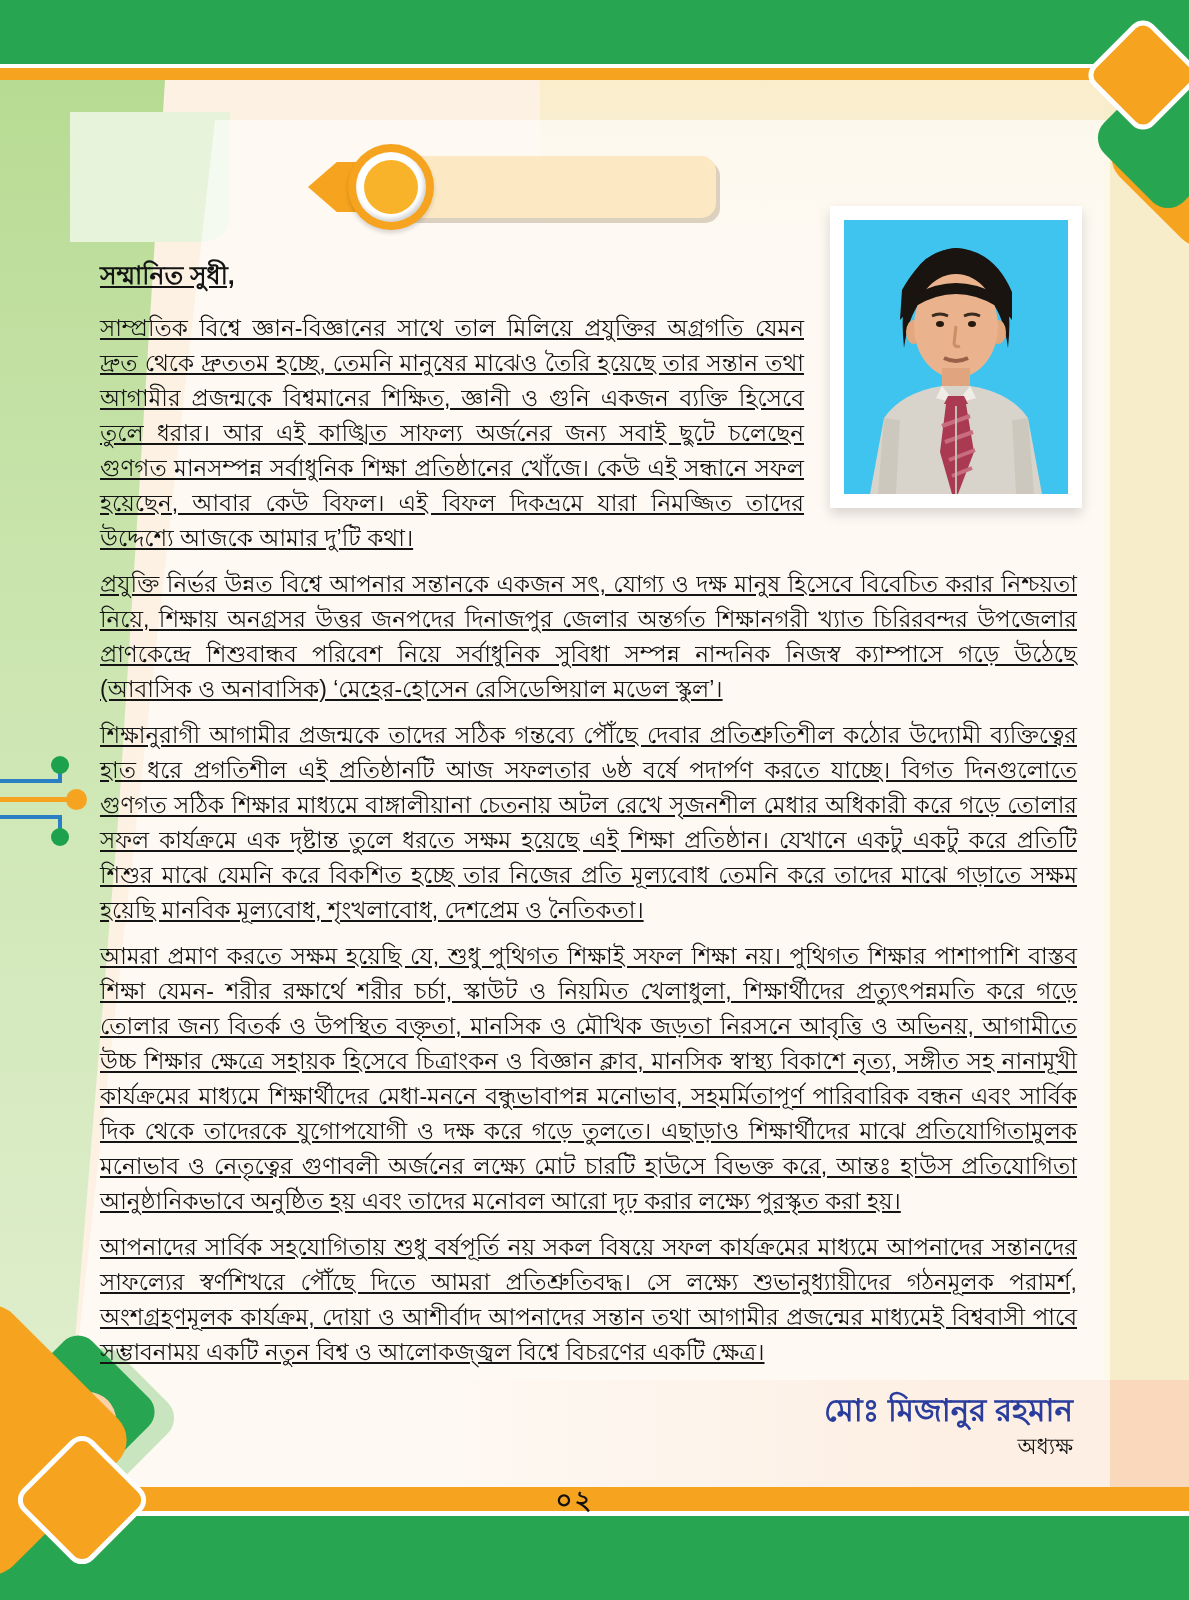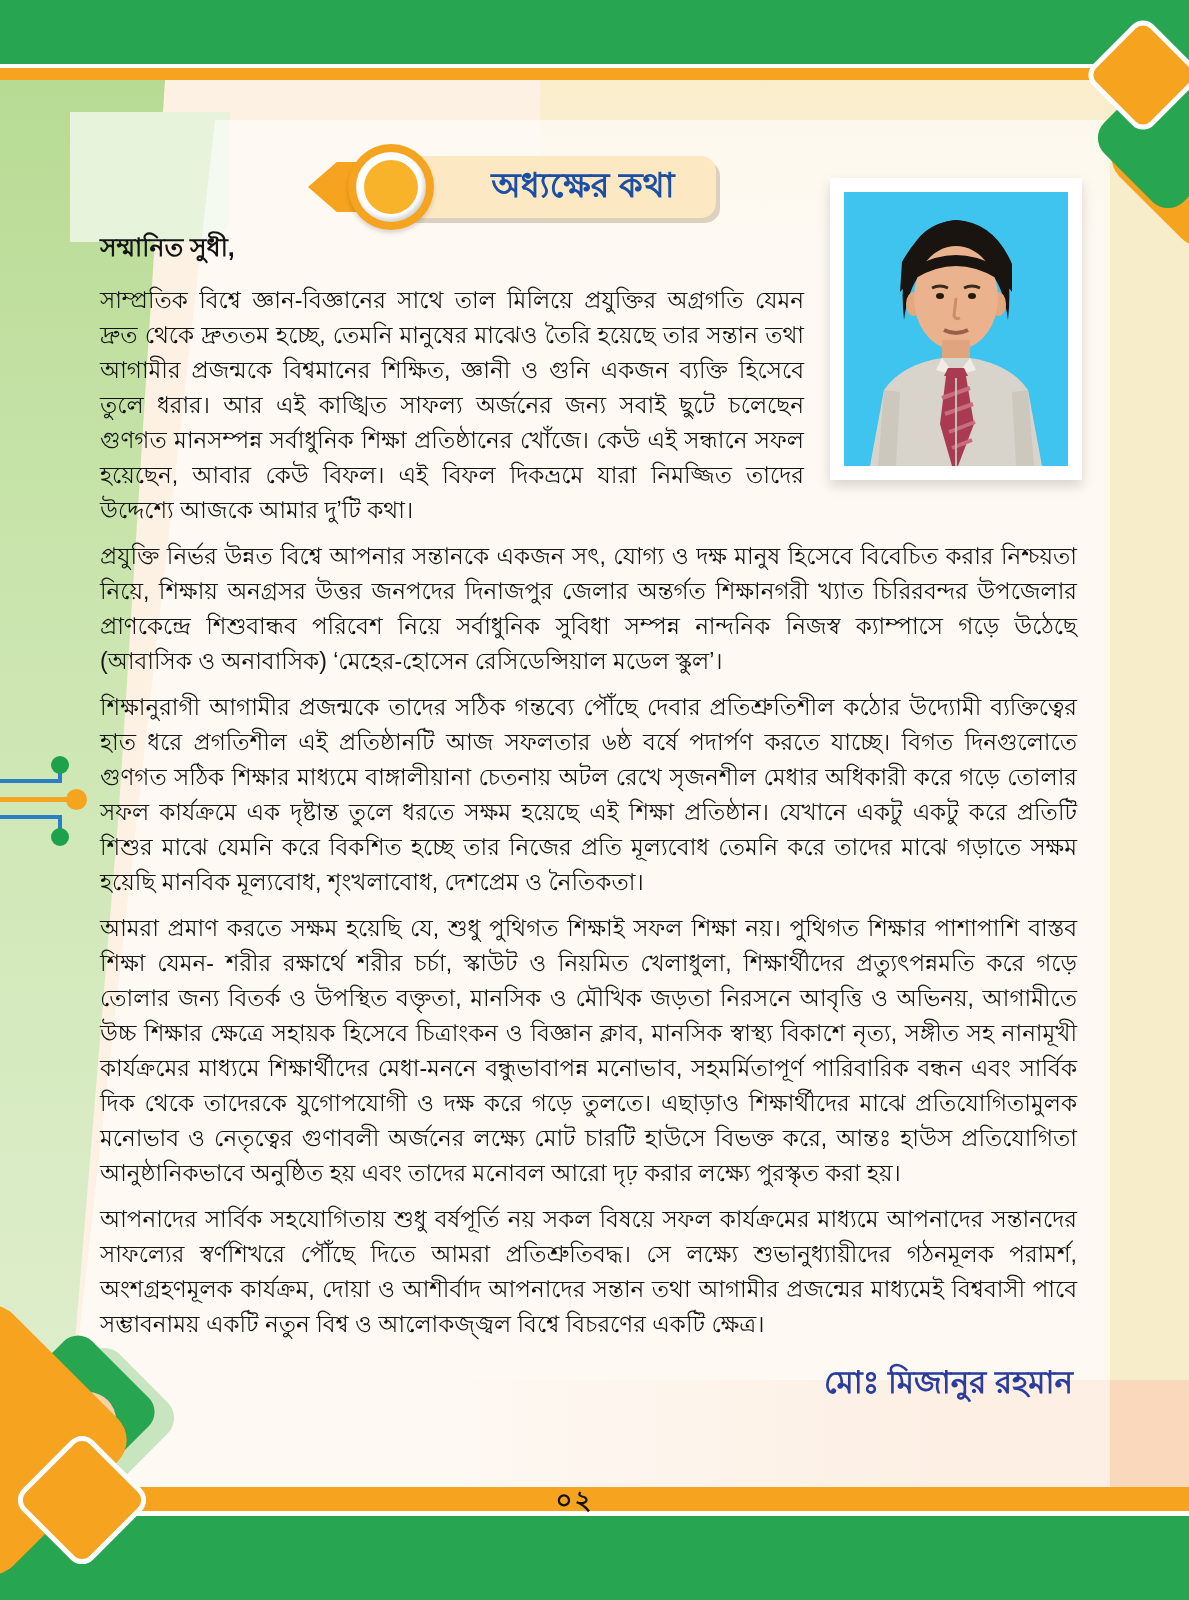--- a/index.html
+++ b/index.html
@@ -51,21 +51,21 @@
   .badge-pill{position:absolute;left:86px;top:8px;width:330px;height:62px;background:#FCE9C3;
     border-radius:15px;box-shadow:4px 5px 0 rgba(120,90,40,0.25);}
   .badge-ring{position:absolute;left:48px;top:-4px;width:86px;height:86px;border-radius:50%;
     background:#F6A41F;box-shadow:0 3px 4px rgba(0,0,0,0.15);}
   .badge-ring-inner{position:absolute;left:8px;top:8px;width:70px;height:70px;border-radius:50%;
     background:#FFFFFF;box-shadow:inset -2px -3px 4px rgba(0,0,0,0.18);}
   .badge-core{position:absolute;left:16px;top:16px;width:54px;height:54px;border-radius:50%;background:#F9B32A;}
   .badge-title{position:absolute;left:150px;top:8px;width:266px;height:62px;display:flex;align-items:center;justify-content:center;
     color:#1B4FA5;font-size:34px;font-weight:bold;}
   
-  .content{left:100px;top:228px;width:985px;z-index:9;color:#141414;}
+  .content{left:100px;top:256px;width:985px;z-index:9;color:#141414;text-decoration:underline;}
   .photo-frame{float:right;width:224px;height:274px;background:#FFFFFF;padding:14px;
     margin:-50px 3px 10px 26px;box-shadow:0 6px 12px rgba(0,0,0,0.15);}
   .photo-frame svg{display:block;}
   .greeting{font-size:25px;font-weight:bold;margin:0 0 12px 0;}
   .content p.para{font-size:23px;line-height:35px;text-align:justify;margin:0 8px 11px 0;}
   
   .signature{float:right;text-align:right;margin:10px 12px 0 12px;}
   .sig-name{color:#2A3D9D;font-size:31px;font-weight:bold;line-height:40px;}
   .sig-role{font-size:22px;line-height:32px;color:#141414;}
   .sig-school{font-size:24px;line-height:33px;color:#141414;}
@@ -112,21 +112,20 @@
     <div class="dot" style="left:51px;top:72px;width:18px;height:18px;"></div>
   </div>
 
   <div class="abs badge">
     <div class="badge-arrow"></div>
     <div class="badge-pill"></div>
     <div class="badge-ring">
       <div class="badge-ring-inner"></div>
       <div class="badge-core"></div>
     </div>
-    <div class="badge-title">অধ্যক্ষের কথা</div>
   </div>
 
   <div class="abs content">
 
     <div class="photo-frame">
       <svg width="224" height="274" viewBox="0 0 224 274" xmlns="http://www.w3.org/2000/svg">
         <rect x="0" y="0" width="224" height="274" fill="#3EC4EE"></rect>
 
         <path d="M60,128 Q50,34 112,28 Q174,34 164,128 Q156,66 112,64 Q68,66 60,128 Z" fill="#1A1410"></path>
         <path d="M58,70 Q80,30 112,28 Q150,30 168,72 L168,100 L150,78 Q112,58 76,78 L56,100 Z" fill="#1A1410"></path>
@@ -163,18 +162,19 @@
 
     <p class="greeting">সম্মানিত সুধী,</p>
     <p class="para">সাম্প্রতিক বিশ্বে জ্ঞান-বিজ্ঞানের সাথে তাল মিলিয়ে প্রযুক্তির অগ্রগতি যেমন দ্রুত থেকে দ্রুততম হচ্ছে, তেমনি মানুষের মাঝেও তৈরি হয়েছে তার সন্তান তথা আগামীর প্রজন্মকে বিশ্বমানের শিক্ষিত, জ্ঞানী ও গুনি একজন ব্যক্তি হিসেবে তুলে ধরার। আর এই কাঙ্খিত সাফল্য অর্জনের জন্য সবাই ছুটে চলেছেন গুণগত মানসম্পন্ন সর্বাধুনিক শিক্ষা প্রতিষ্ঠানের খোঁজে। কেউ এই সন্ধানে সফল হয়েছেন, আবার কেউ বিফল। এই বিফল দিকভ্রমে যারা নিমজ্জিত তাদের উদ্দেশ্যে আজকে আমার দু’টি কথা।</p>
     <p class="para">প্রযুক্তি নির্ভর উন্নত বিশ্বে আপনার সন্তানকে একজন সৎ, যোগ্য ও দক্ষ মানুষ হিসেবে বিবেচিত করার নিশ্চয়তা নিয়ে, শিক্ষায় অনগ্রসর উত্তর জনপদের দিনাজপুর জেলার অন্তর্গত শিক্ষানগরী খ্যাত চিরিরবন্দর উপজেলার প্রাণকেন্দ্রে শিশুবান্ধব পরিবেশ নিয়ে সর্বাধুনিক সুবিধা সম্পন্ন নান্দনিক নিজস্ব ক্যাম্পাসে গড়ে উঠেছে (আবাসিক ও অনাবাসিক) ‘মেহের-হোসেন রেসিডেন্সিয়াল মডেল স্কুল’।</p>
     <p class="para">শিক্ষানুরাগী আগামীর প্রজন্মকে তাদের সঠিক গন্তব্যে পৌঁছে দেবার প্রতিশ্রুতিশীল কঠোর উদ্যোমী ব্যক্তিত্বের হাত ধরে প্রগতিশীল এই প্রতিষ্ঠানটি আজ সফলতার ৬ষ্ঠ বর্ষে পদার্পণ করতে যাচ্ছে। বিগত দিনগুলোতে গুণগত সঠিক শিক্ষার মাধ্যমে বাঙ্গালীয়ানা চেতনায় অটল রেখে সৃজনশীল মেধার অধিকারী করে গড়ে তোলার সফল কার্যক্রমে এক দৃষ্টান্ত তুলে ধরতে সক্ষম হয়েছে এই শিক্ষা প্রতিষ্ঠান। যেখানে একটু একটু করে প্রতিটি শিশুর মাঝে যেমনি করে বিকশিত হচ্ছে তার নিজের প্রতি মূল্যবোধ তেমনি করে তাদের মাঝে গড়াতে সক্ষম হয়েছি মানবিক মূল্যবোধ, শৃংখলাবোধ, দেশপ্রেম ও নৈতিকতা।</p>
     <p class="para">আমরা প্রমাণ করতে সক্ষম হয়েছি যে, শুধু পুথিগত শিক্ষাই সফল শিক্ষা নয়। পুথিগত শিক্ষার পাশাপাশি বাস্তব শিক্ষা যেমন- শরীর রক্ষার্থে শরীর চর্চা, স্কাউট ও নিয়মিত খেলাধুলা, শিক্ষার্থীদের প্রত্যুৎপন্নমতি করে গড়ে তোলার জন্য বিতর্ক ও উপস্থিত বক্তৃতা, মানসিক ও মৌখিক জড়তা নিরসনে আবৃত্তি ও অভিনয়, আগামীতে উচ্চ শিক্ষার ক্ষেত্রে সহায়ক হিসেবে চিত্রাংকন ও বিজ্ঞান ক্লাব, মানসিক স্বাস্থ্য বিকাশে নৃত্য, সঙ্গীত সহ নানামূখী কার্যক্রমের মাধ্যমে শিক্ষার্থীদের মেধা-মননে বন্ধুভাবাপন্ন মনোভাব, সহমর্মিতাপূর্ণ পারিবারিক বন্ধন এবং সার্বিক দিক থেকে তাদেরকে যুগোপযোগী ও দক্ষ করে গড়ে তুলতে। এছাড়াও শিক্ষার্থীদের মাঝে প্রতিযোগিতামুলক মনোভাব ও নেতৃত্বের গুণাবলী অর্জনের লক্ষ্যে মোট চারটি হাউসে বিভক্ত করে, আন্তঃ হাউস প্রতিযোগিতা আনুষ্ঠানিকভাবে অনুষ্ঠিত হয় এবং তাদের মনোবল আরো দৃঢ় করার লক্ষ্যে পুরস্কৃত করা হয়।</p>
     <p class="para">আপনাদের সার্বিক সহযোগিতায় শুধু বর্ষপূর্তি নয় সকল বিষয়ে সফল কার্যক্রমের মাধ্যমে আপনাদের সন্তানদের সাফল্যের স্বর্ণশিখরে পৌঁছে দিতে আমরা প্রতিশ্রুতিবদ্ধ। সে লক্ষ্যে শুভানুধ্যায়ীদের গঠনমূলক পরামর্শ, অংশগ্রহণমূলক কার্যক্রম, দোয়া ও আশীর্বাদ আপনাদের সন্তান তথা আগামীর প্রজন্মের মাধ্যমেই বিশ্ববাসী পাবে সম্ভাবনাময় একটি নতুন বিশ্ব ও আলোকজ্জ্বল বিশ্বে বিচরণের একটি ক্ষেত্র।</p>
 
     <div class="signature">
       <div class="sig-name">মোঃ মিজানুর রহমান</div>
+      <div class="sig-role">অধ্যক্ষ</div>
     </div>
   </div>
 
   <div class="abs page-number">০২</div>
 
 </div>
 
 </body></html>

